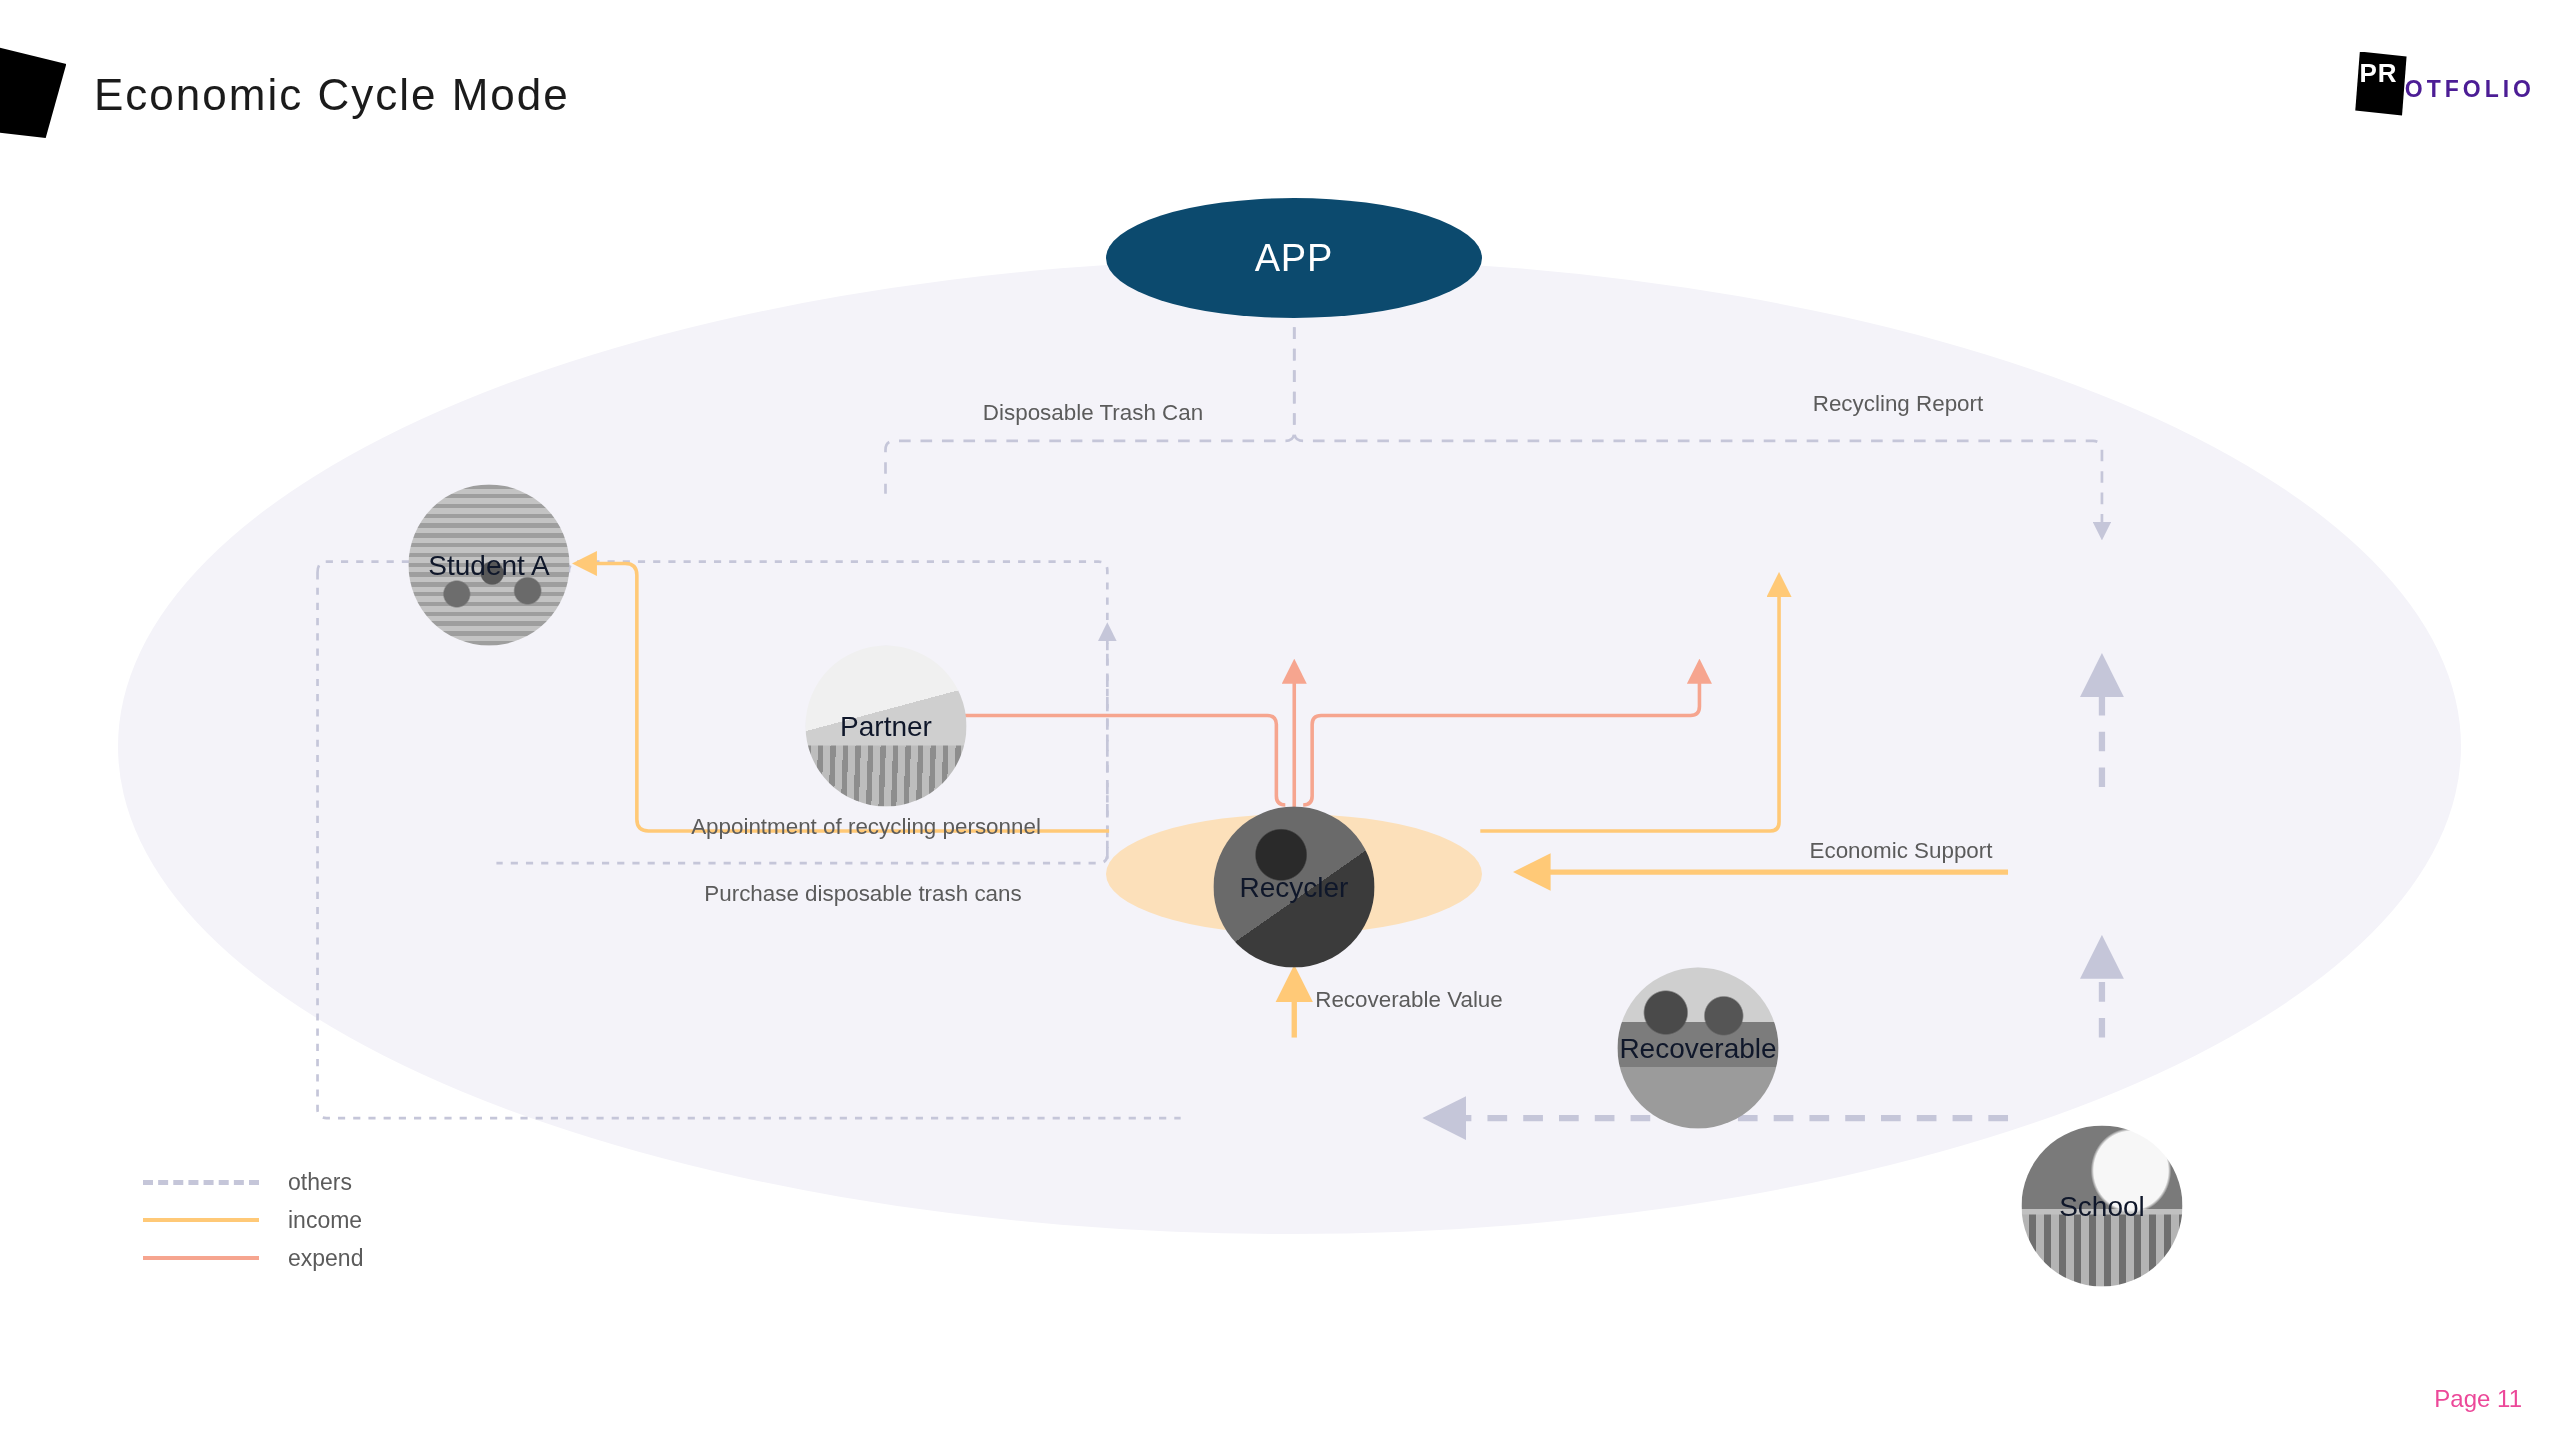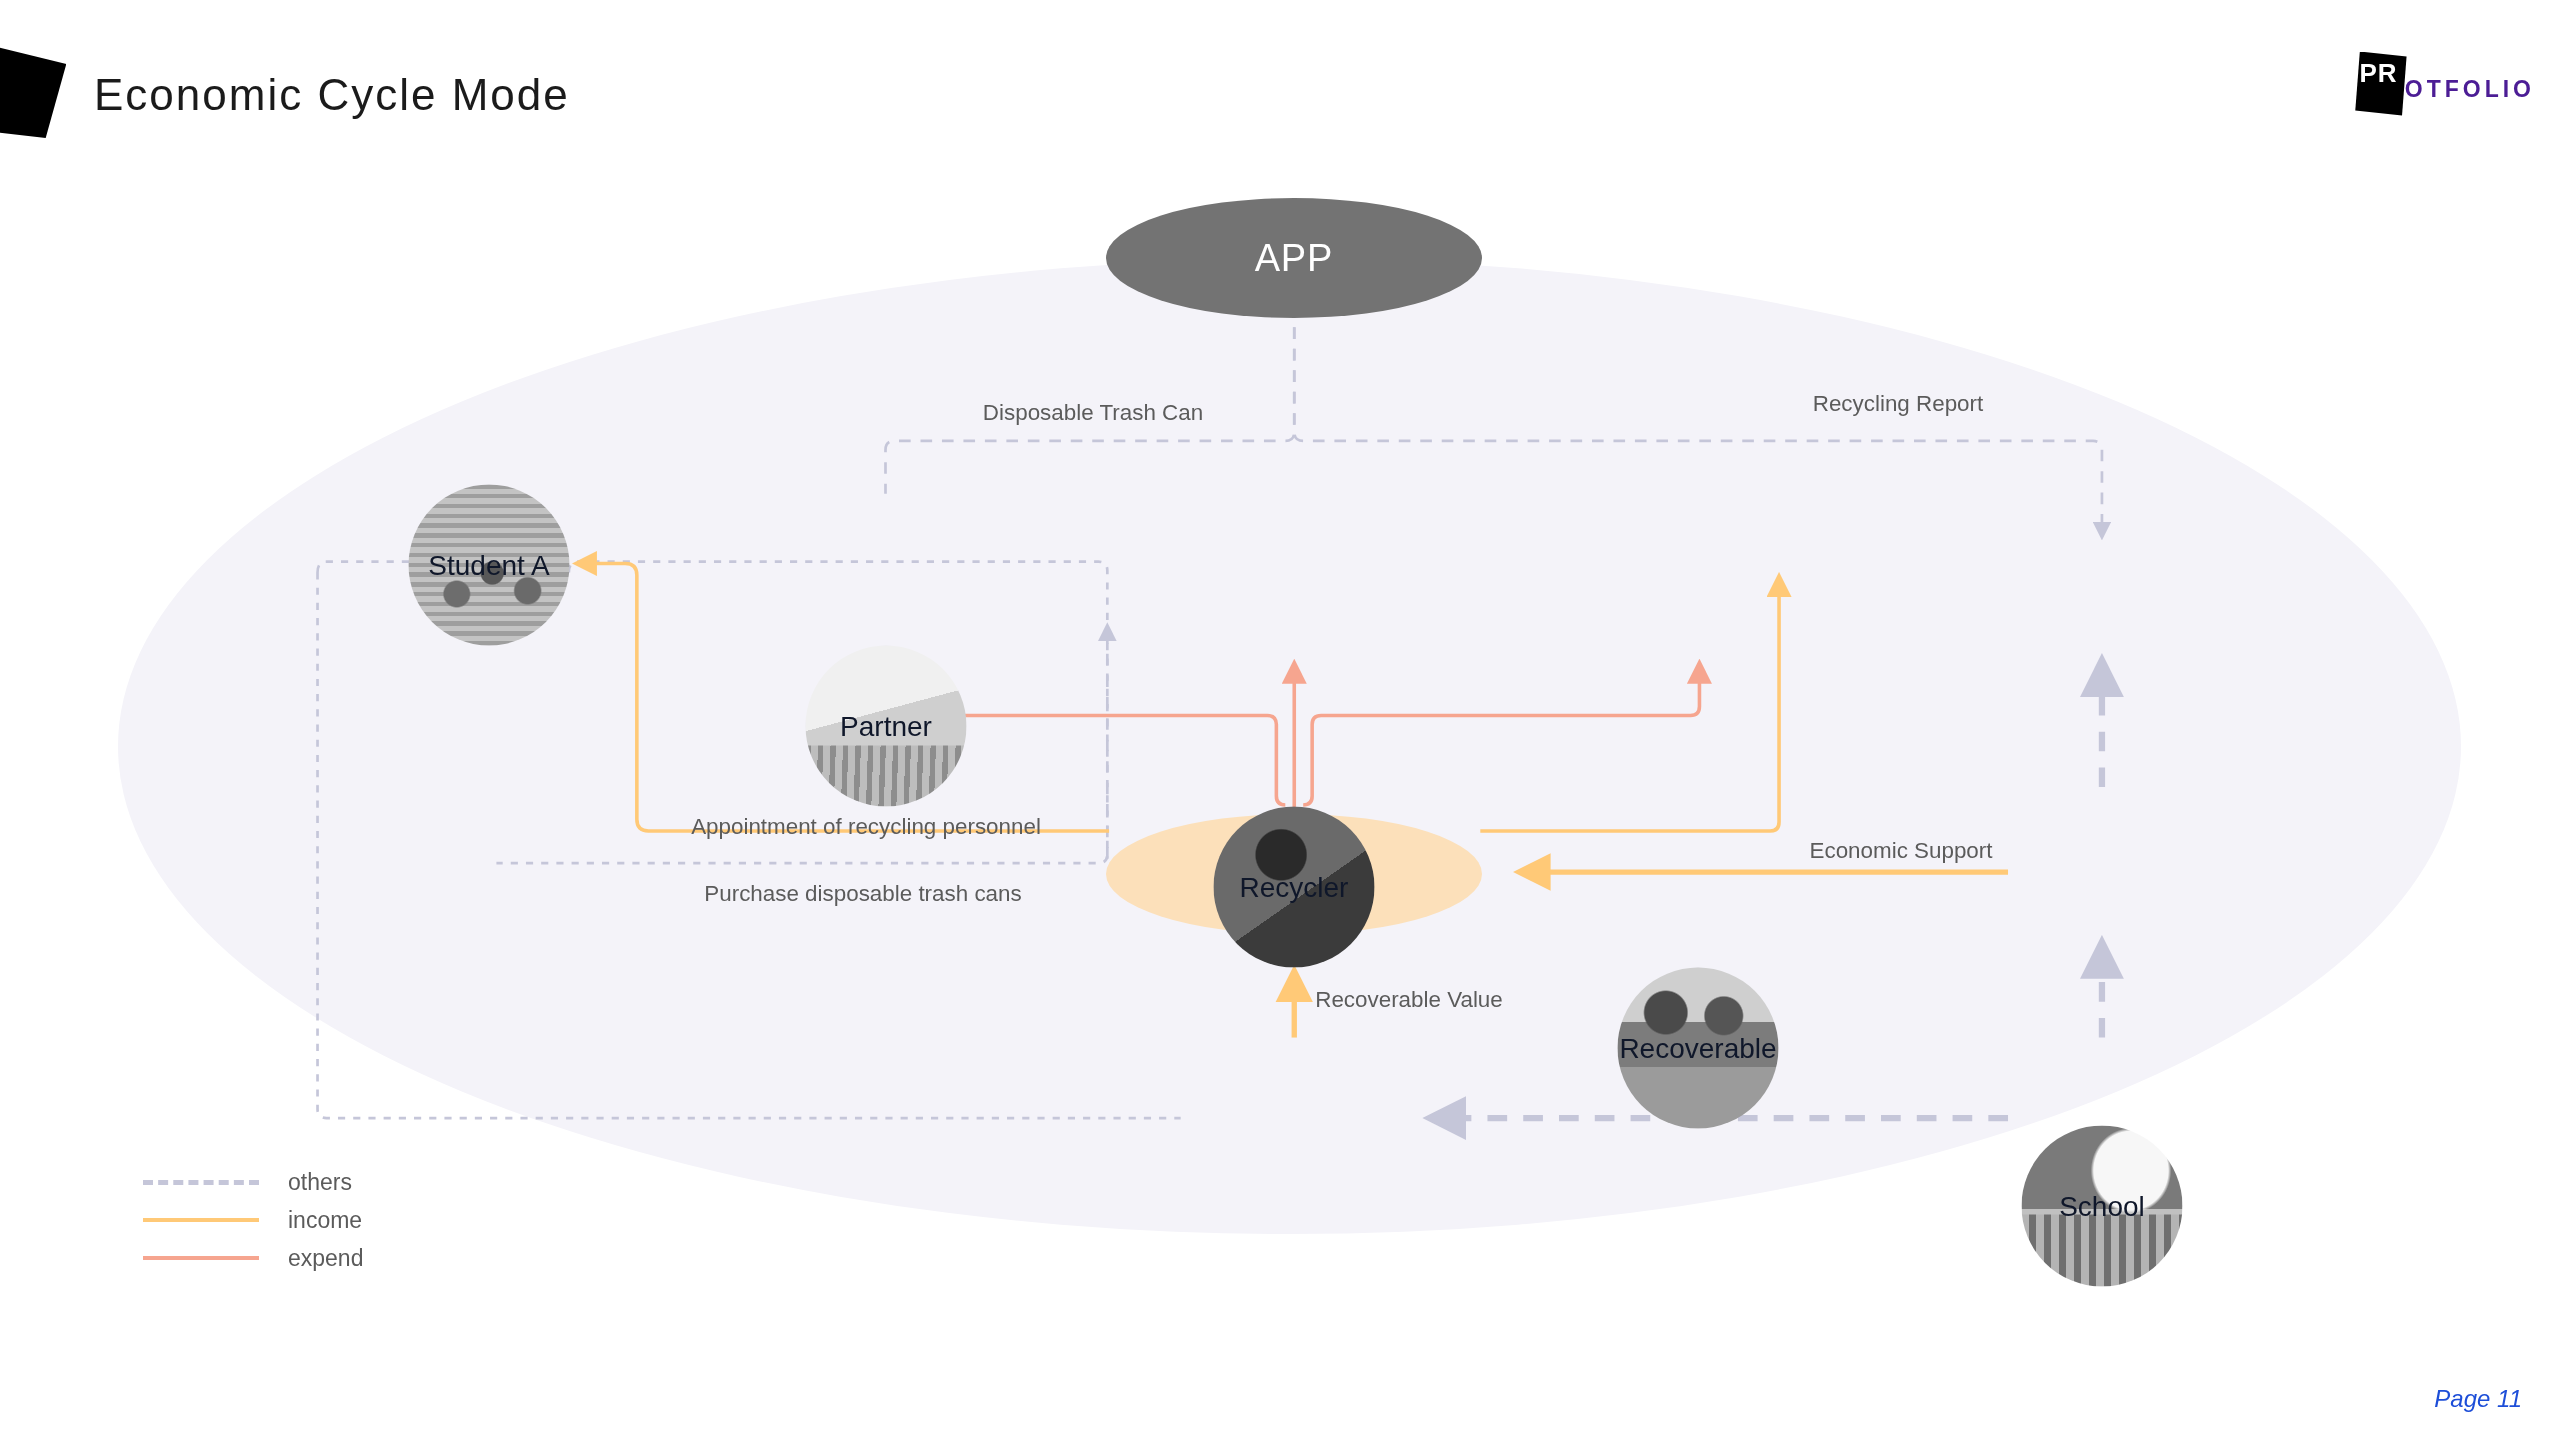--- a/index.html
+++ b/index.html
@@ -35,42 +35,42 @@
     line-height:1;margin-top:8px;margin-left:0.9px;
   }
   .brand-word{
     font-size:23px;font-weight:700;letter-spacing:4px;color:#4c1d95;
     margin-left:1.8px;margin-top:11.6px;
   }
 
   
   .page-num{
     position:absolute;right:54px;bottom:36px;
-    font-size:24px;color:#1d4ed8;font-style:italic;
+    font-size:24px;color:#ec4899;
   }
 
   
   .stage{position:absolute;left:0;top:0;width:2576px;height:1449px;}
   .edges{position:absolute;left:0;top:0;width:2576px;height:1449px;}
 
   
   .backdrop{
     position:absolute;left:118px;top:259px;width:2343px;height:975px;
     background:#f4f3f9;border-radius:50%;
   }
 
   
   .node{position:absolute;transform:translate(-50%,-50%);}
 
   .ellipse-node{
     display:flex;align-items:center;justify-content:center;
     border-radius:50%;text-align:center;
   }
   .app-node{
-    width:376px;height:120px;background:#737373;color:#fff;
+    width:376px;height:120px;background:#0c4a6e;color:#fff;
     font-size:38px;letter-spacing:0.9px;align-items:center;
   }
   .profit-node{
     width:376px;height:120px;background:#fce0ba;color:#111;
     font-size:38px;letter-spacing:0.4px;
   }
 
   .photo-node{
     width:161px;height:161px;border-radius:50%;
     overflow:hidden;position:relative;

